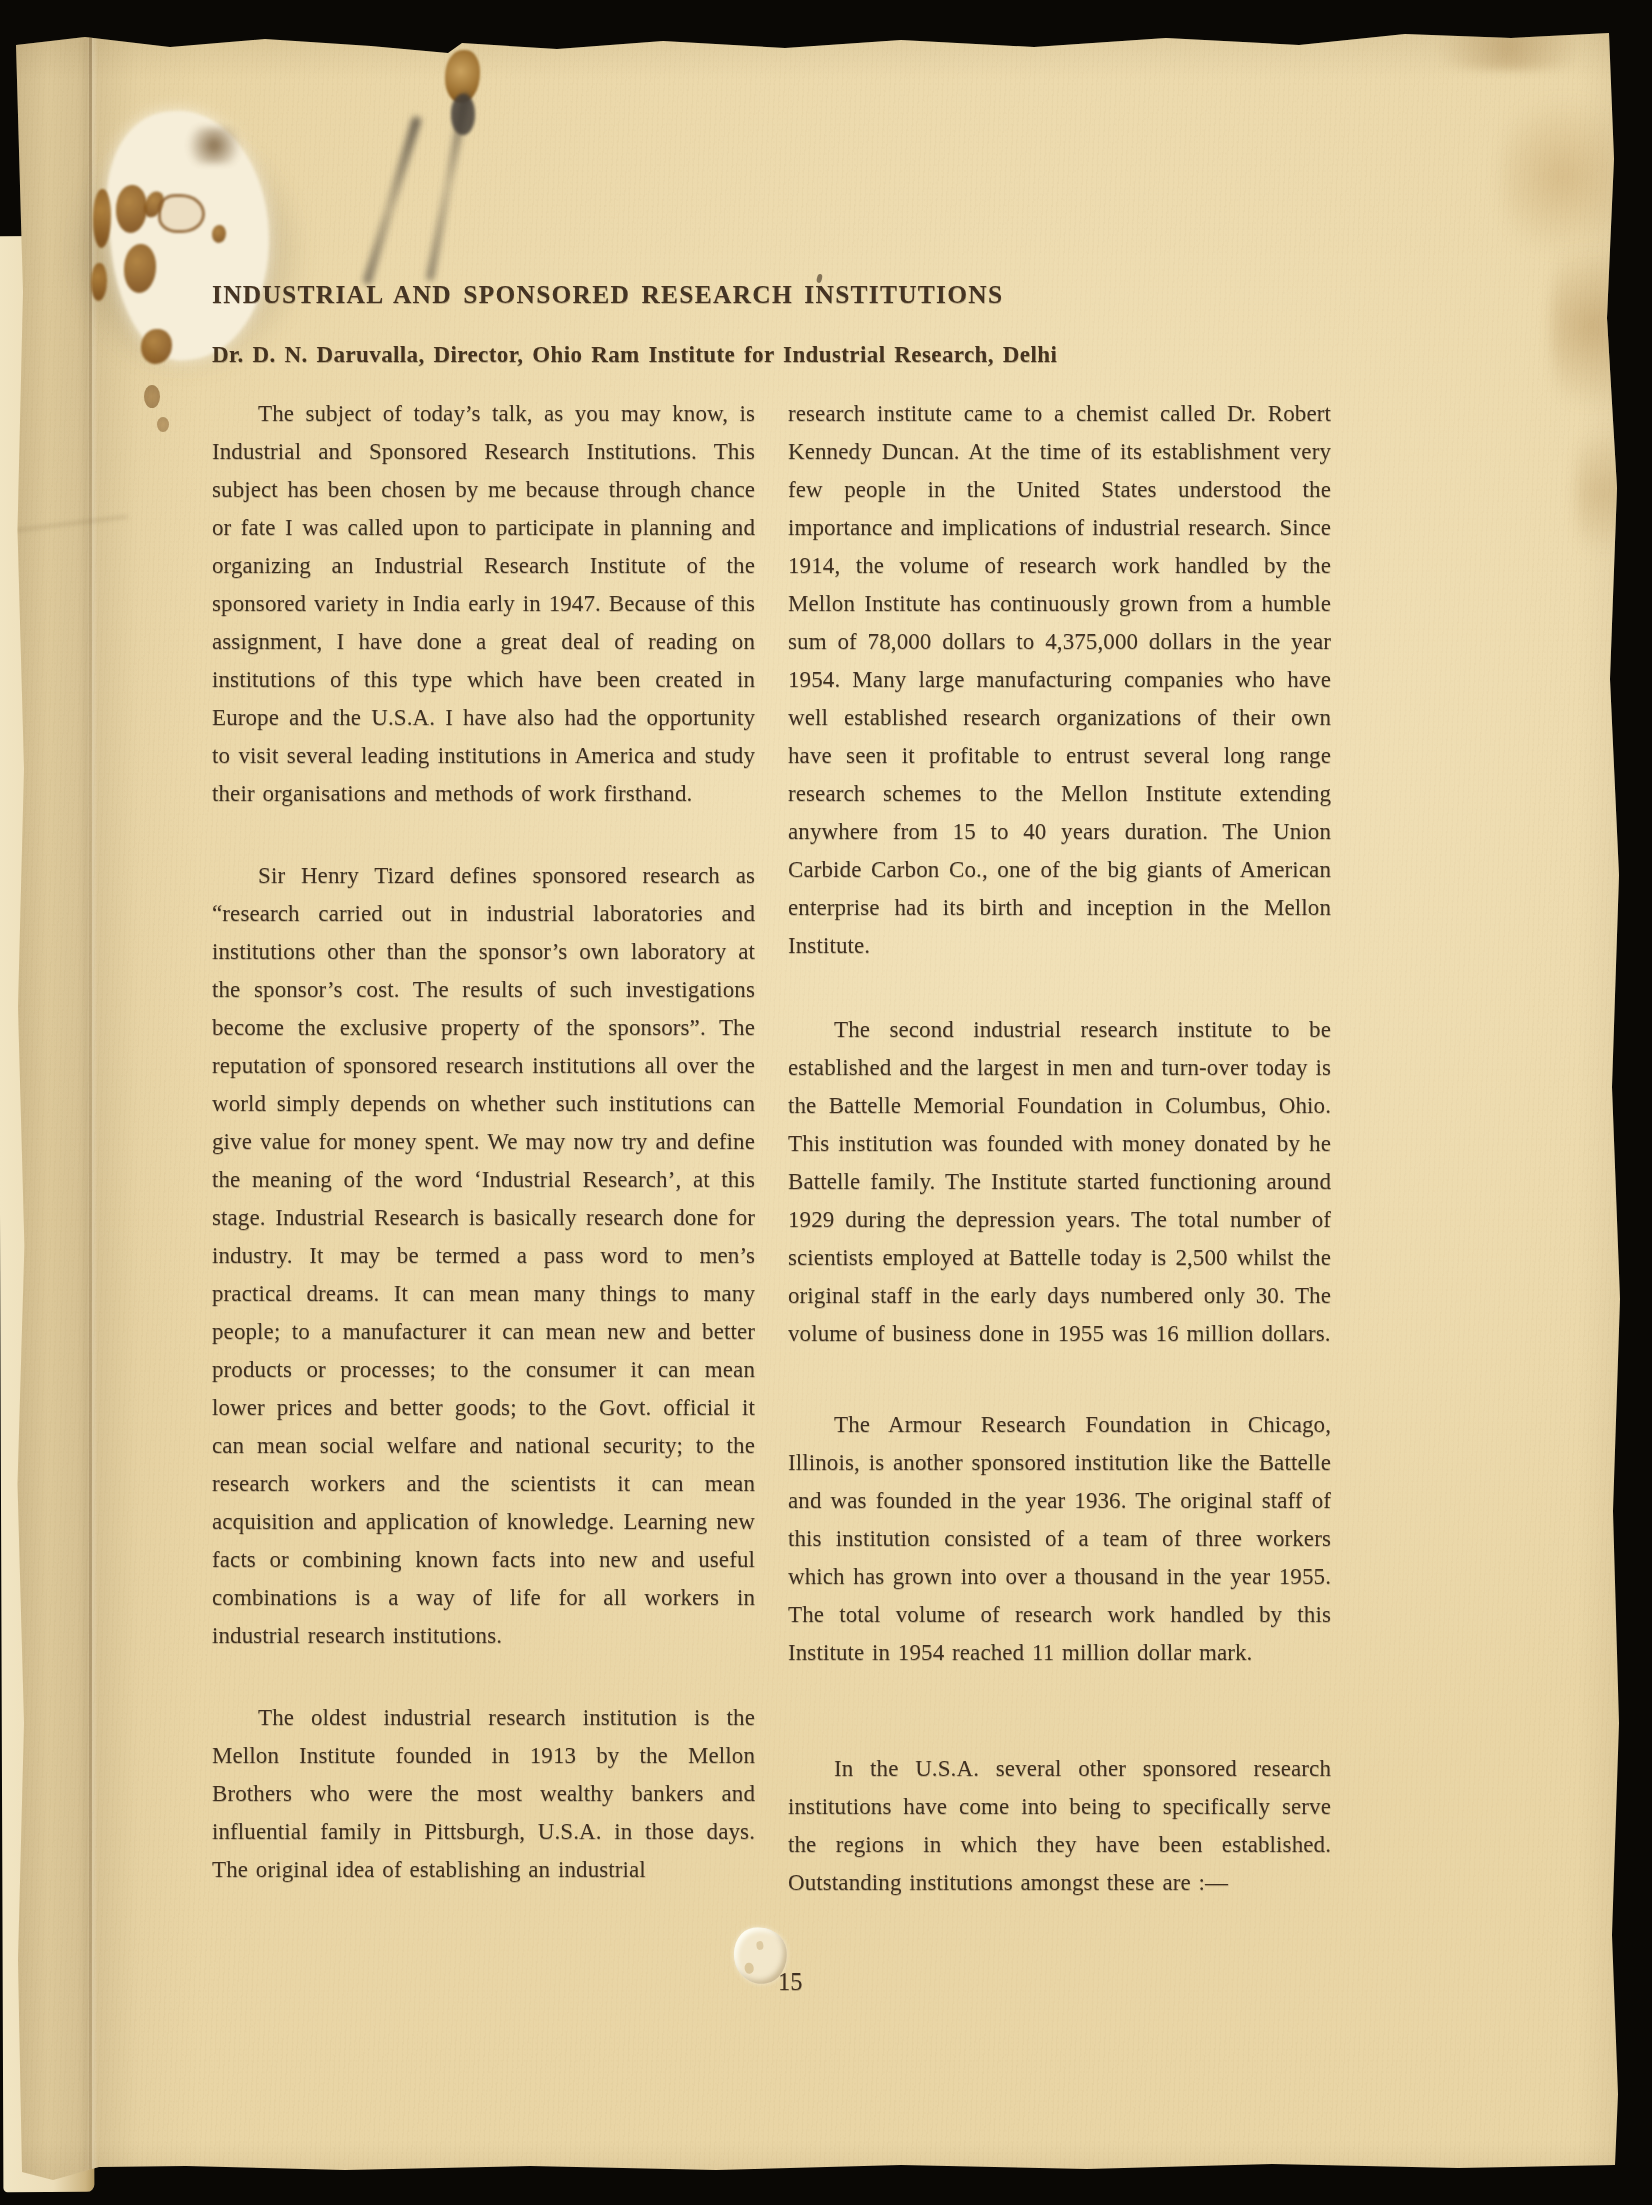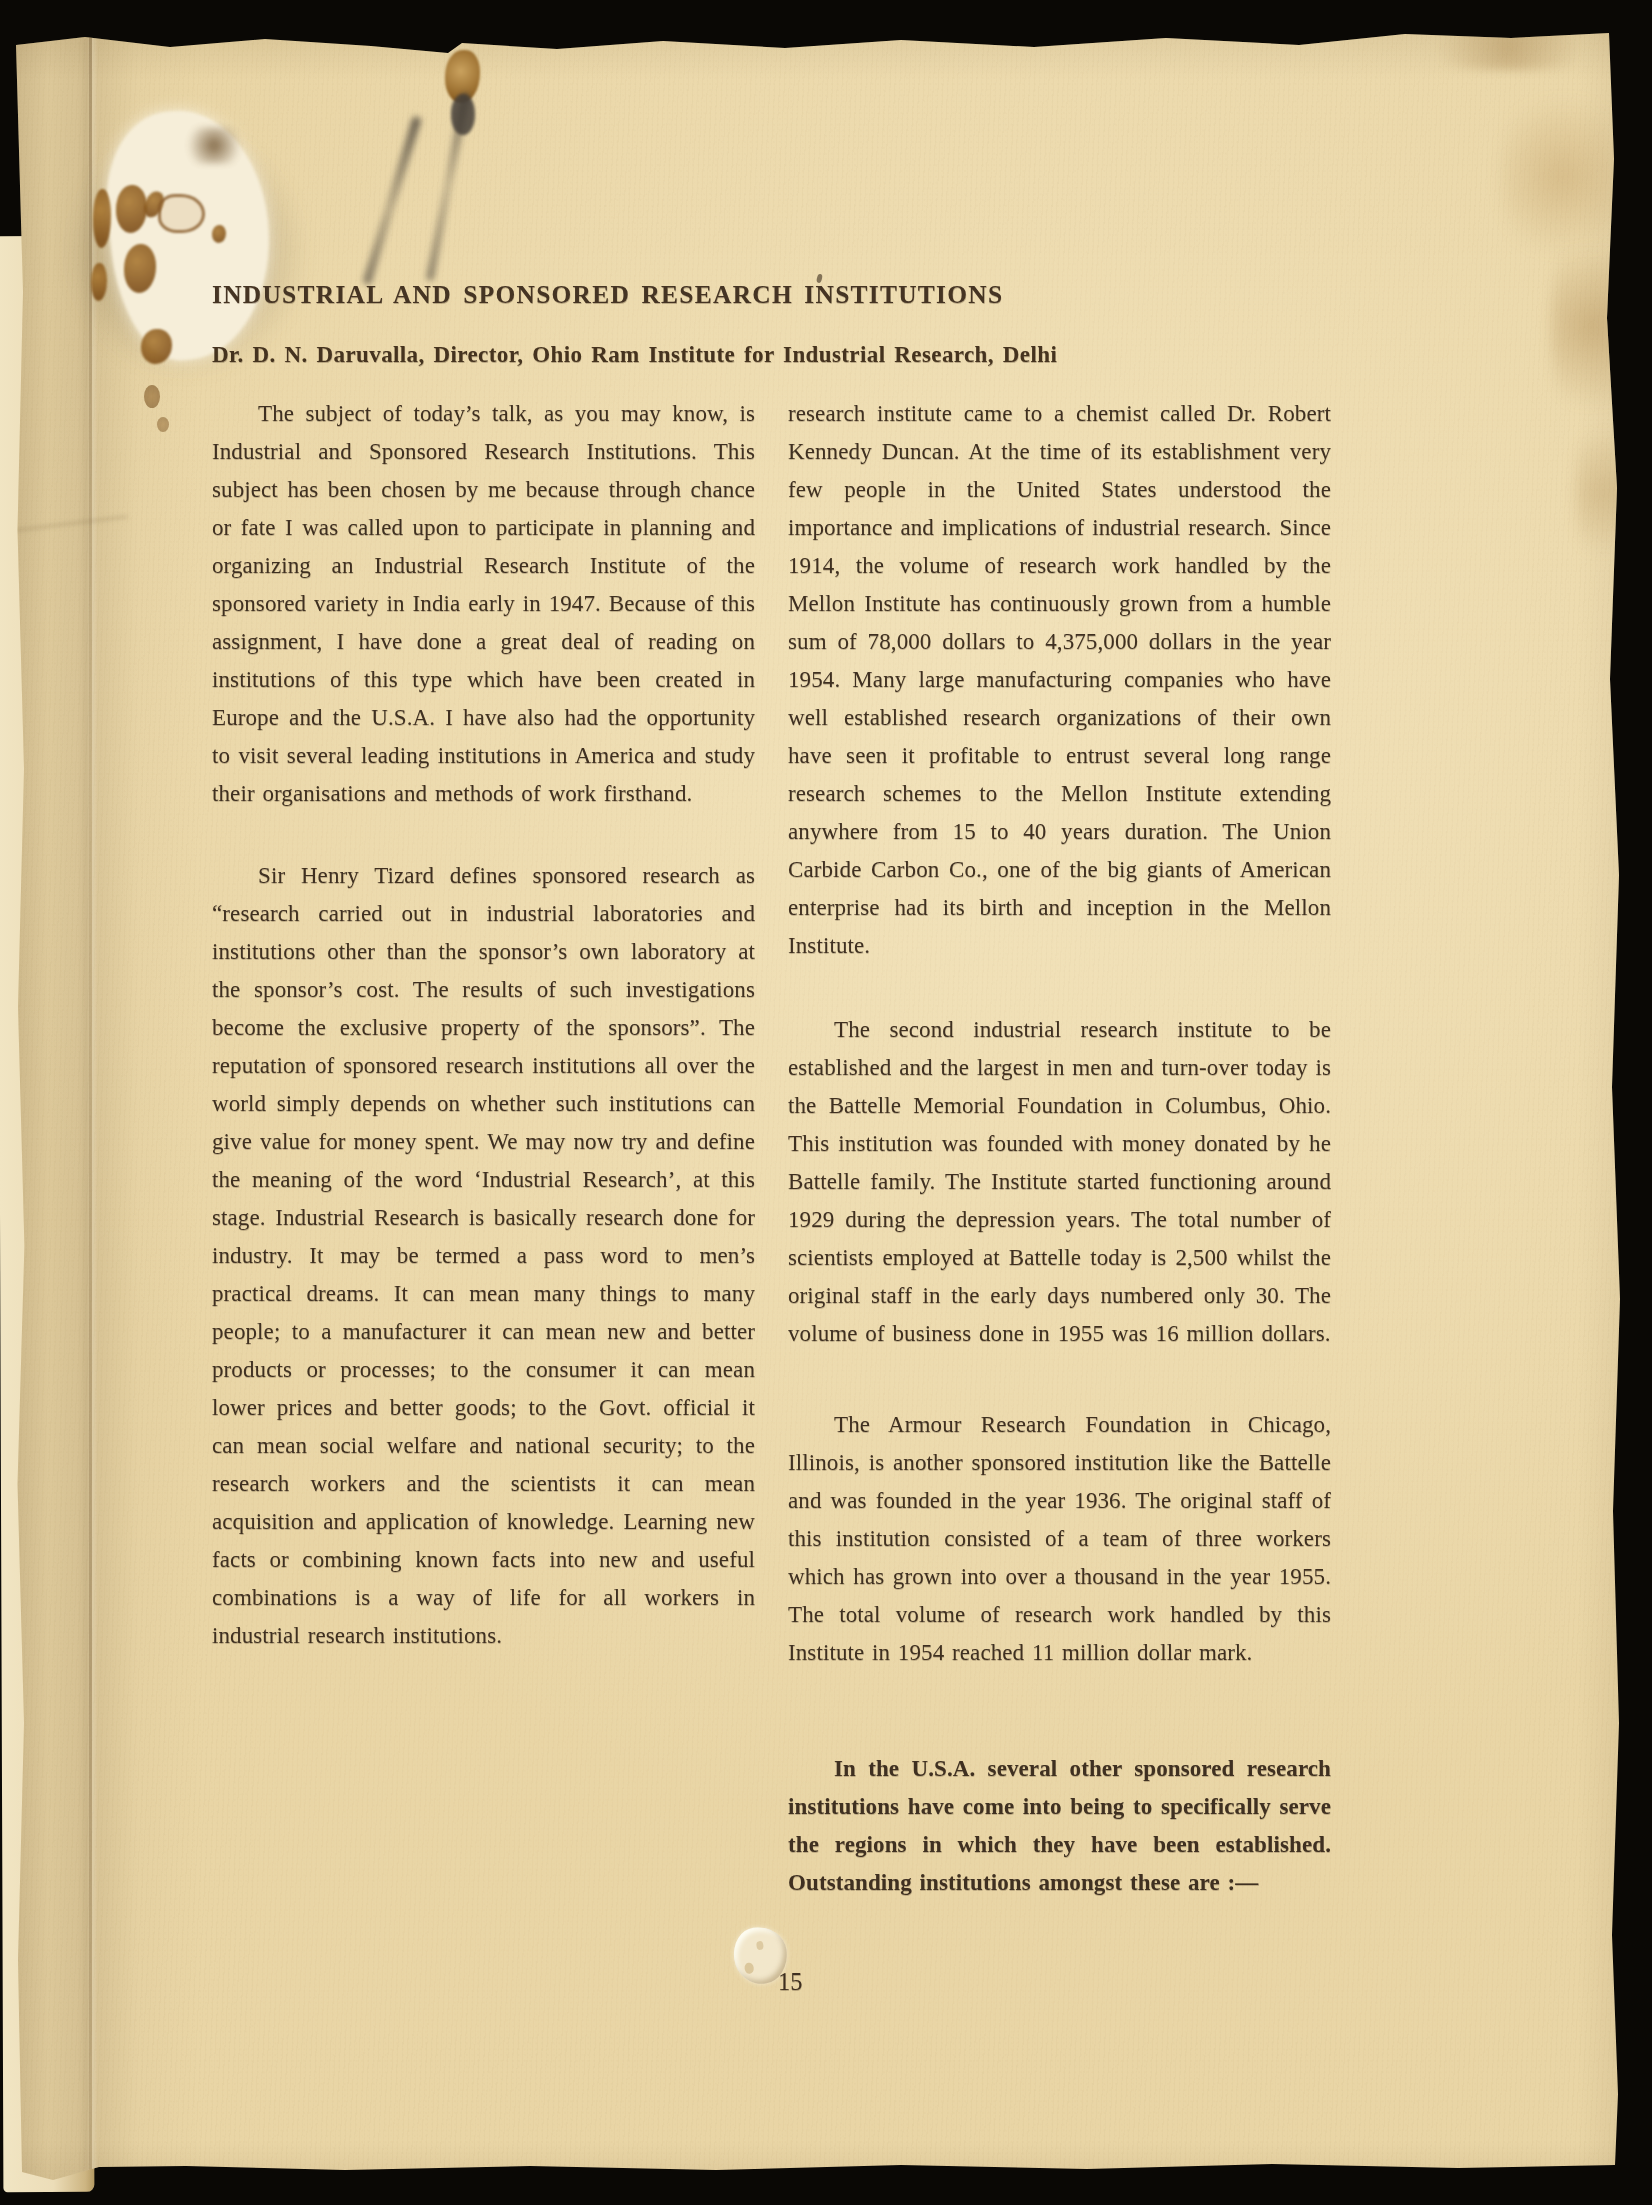--- a/index.html
+++ b/index.html
@@ -170,21 +170,21 @@
     word-spacing:1.9px;letter-spacing:0.1px;
     text-shadow:0.3px 0.5px 0.3px rgba(70,50,30,.26);
   }
   .col-left{left:212px;width:543px;}
   .col-right{left:788px;width:543px;}
   .col p{margin:0;text-indent:46px;}
   .col p + p{margin-top:44px;}
   .col-right p:first-of-type{text-indent:0;font-family:Liberation Serif, serif;}
   .col-right p:nth-of-type(2){margin-top:46px;}
   .col-right p:nth-of-type(3){margin-top:53px;}
-  .col-right p:nth-of-type(4){margin-top:78px;font-weight:bold;}
+  .col-right p:nth-of-type(4){margin-top:78px;}
 
   .page-number{
     position:absolute;left:778px;top:1932px;z-index:5;
     font-size:24.4px;color:#3f3021;
     text-shadow:0.3px 0.5px 0.3px rgba(70,50,30,.3);
     margin-top:36px;
   }
   .embossed{
     position:absolute;left:734px;top:1927px;width:53px;height:57px;z-index:5;
     background:#f2e7cb;
@@ -242,20 +242,21 @@
 
     <div class="content">
 
       <h1 class="title">INDUSTRIAL AND SPONSORED RESEARCH INSTITUTIONS</h1>
 
       <div class="byline">Dr. D. N. Daruvalla, Director, Ohio Ram Institute for Industrial Research, Delhi</div>
 
       <div class="col col-left">
         <p>The subject of today’s talk, as you may know, is Industrial and Sponsored Research Institutions. This subject has been chosen by me because through chance or fate I was called upon to participate in planning and organizing an Industrial Research Institute of the sponsored variety in India early in 1947. Because of this assignment, I have done a great deal of reading on institutions of this type which have been created in Europe and the U.S.A. I have also had the opportunity to visit several leading institutions in America and study their organisations and methods of work firsthand.</p>
         <p>Sir Henry Tizard defines sponsored research as “research carried out in industrial laboratories and institutions other than the sponsor’s own laboratory at the sponsor’s cost. The results of such investigations become the exclusive property of the sponsors”. The reputation of sponsored research institutions all over the world simply depends on whether such institutions can give value for money spent. We may now try and define the meaning of the word ‘Industrial Research’, at this stage. Industrial Research is basically research done for industry. It may be termed a pass word to men’s practical dreams. It can mean many things to many people; to a manufacturer it can mean new and better products or processes; to the consumer it can mean lower prices and better goods; to the Govt. official it can mean social welfare and national security; to the research workers and the scientists it can mean acquisition and application of knowledge. Learning new facts or combining known facts into new and useful combinations is a way of life for all workers in industrial research institutions.</p>
+        <p>The oldest industrial research institution is the Mellon Institute founded in 1913 by the Mellon Brothers who were the most wealthy bankers and influential family in Pittsburgh, U.S.A. in those days. The original idea of establishing an industrial</p>
       </div>
 
       <div class="col col-right">
         <p>research institute came to a chemist called Dr. Robert Kennedy Duncan. At the time of its establishment very few people in the United States understood the importance and implications of industrial research. Since 1914, the volume of research work handled by the Mellon Institute has continuously grown from a humble sum of 78,000 dollars to 4,375,000 dollars in the year 1954. Many large manufacturing companies who have well established research organizations of their own have seen it profitable to entrust several long range research schemes to the Mellon Institute extending anywhere from 15 to 40 years duration. The Union Carbide Carbon Co., one of the big giants of American enterprise had its birth and inception in the Mellon Institute.</p>
         <p>The second industrial research institute to be established and the largest in men and turn-over today is the Battelle Memorial Foundation in Columbus, Ohio. This institution was founded with money donated by he Battelle family. The Institute started functioning around 1929 during the depression years. The total number of scientists employed at Battelle today is 2,500 whilst the original staff in the early days numbered only 30. The volume of business done in 1955 was 16 million dollars.</p>
         <p>The Armour Research Foundation in Chicago, Illinois, is another sponsored institution like the Battelle and was founded in the year 1936. The original staff of this institution consisted of a team of three workers which has grown into over a thousand in the year 1955. The total volume of research work handled by this Institute in 1954 reached 11 million dollar mark.</p>
         <p>In the U.S.A. several other sponsored research institutions have come into being to specifically serve the regions in which they have been established. Outstanding institutions amongst these are :—</p>
       </div>
 
       <div class="embossed">

